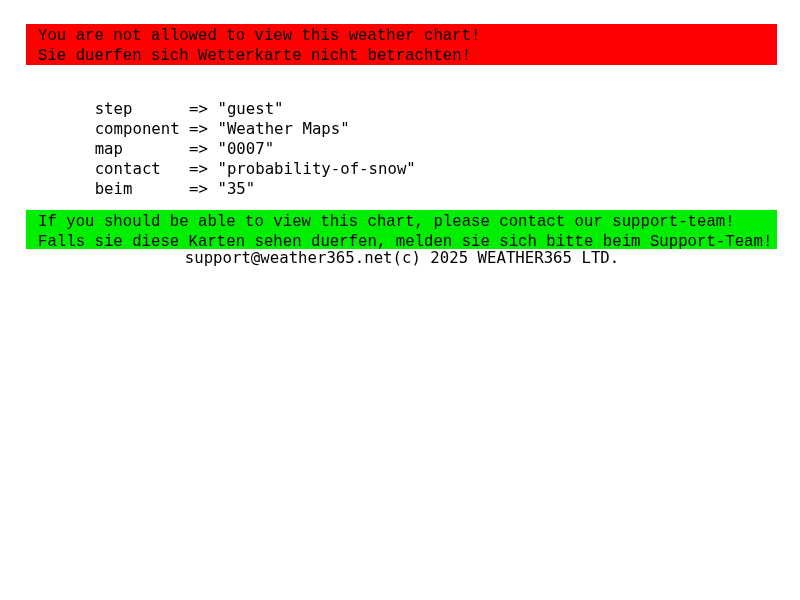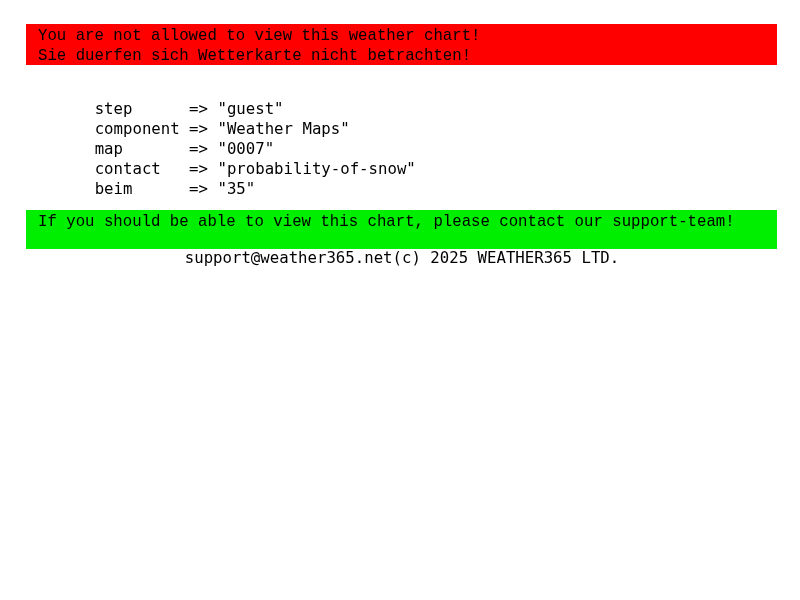--- a/index.html
+++ b/index.html
@@ -88,20 +88,21 @@
     <div class="param-row">
       <span class="param-key">contact</span><span class="param-arrow">=&gt;</span><span class="param-value">"probability-of-snow"</span>
     </div>
     <div class="param-row">
       <span class="param-key">beim</span><span class="param-arrow">=&gt;</span><span class="param-value">"35"</span>
     </div>
   </div>
 
   <div class="banner banner-support" style="background-color: rgb(0, 238, 0);">
     <div class="banner-line">If you should be able to view this chart, please contact our support-team!</div>
+    <div class="banner-line">Falls sie diese Karten sehen duerfen, melden sie sich bitte beim Support-Team!</div>
   </div>
 
   <div class="footer">
     <span>support@weather365.net</span>
     <span>(c) 2025 WEATHER365 LTD.</span>
   </div>
 
 </div>
 
 </body></html>

